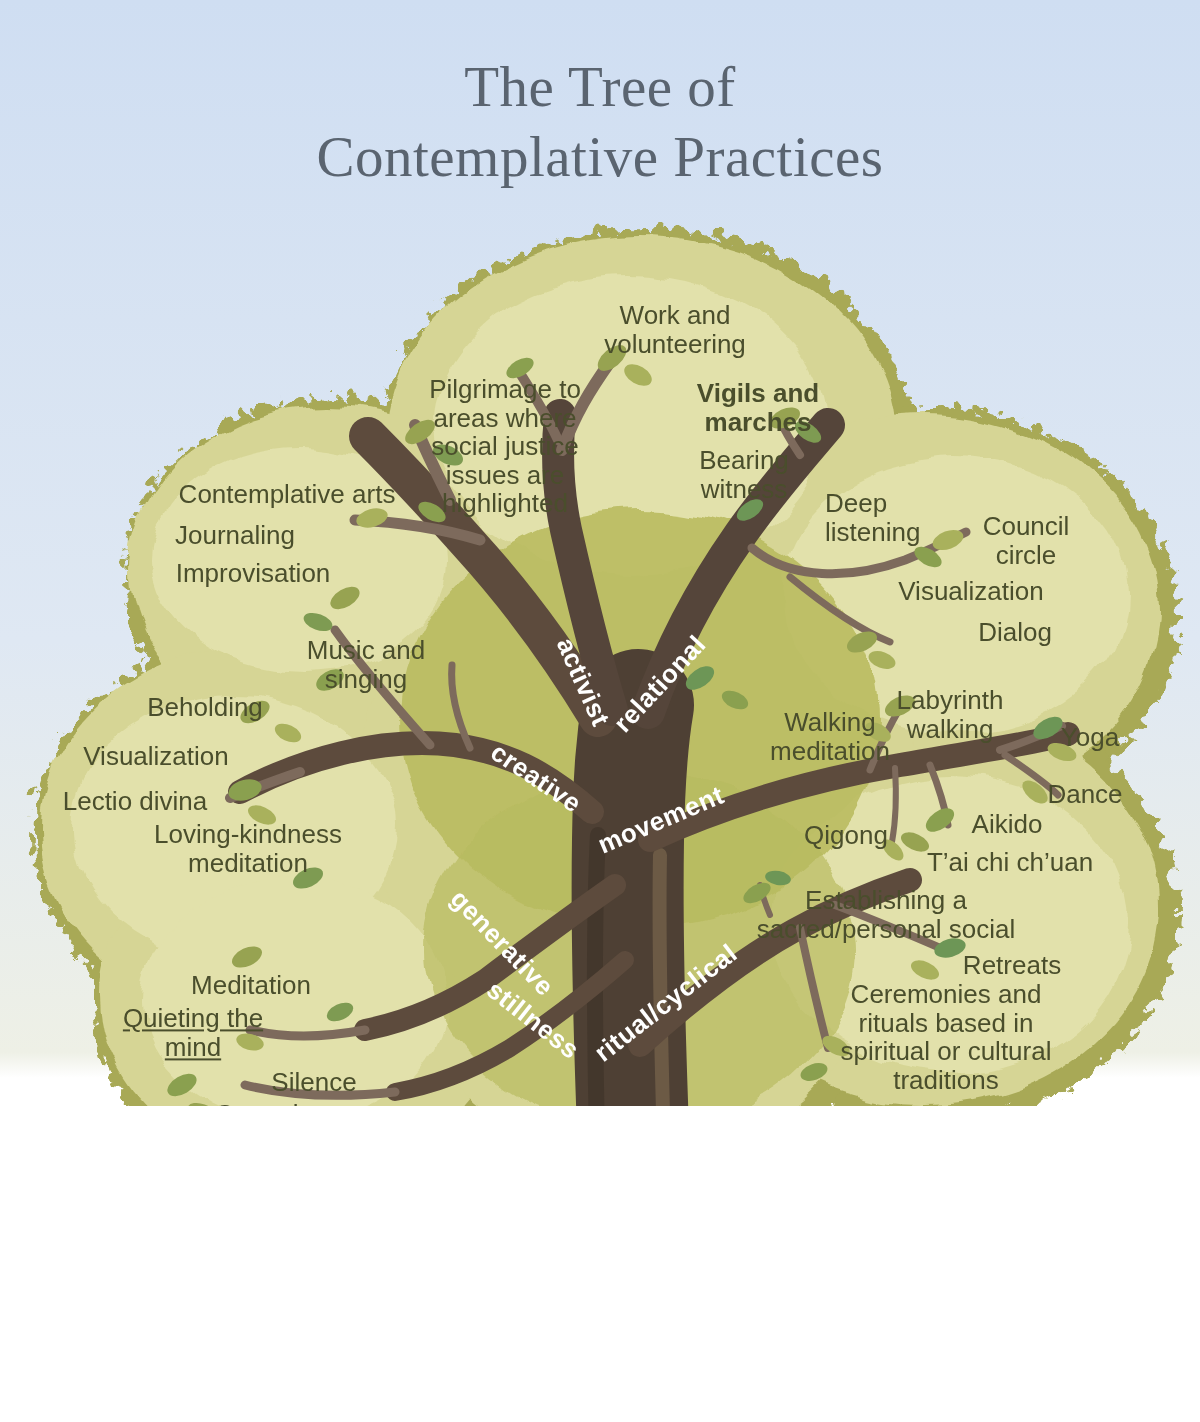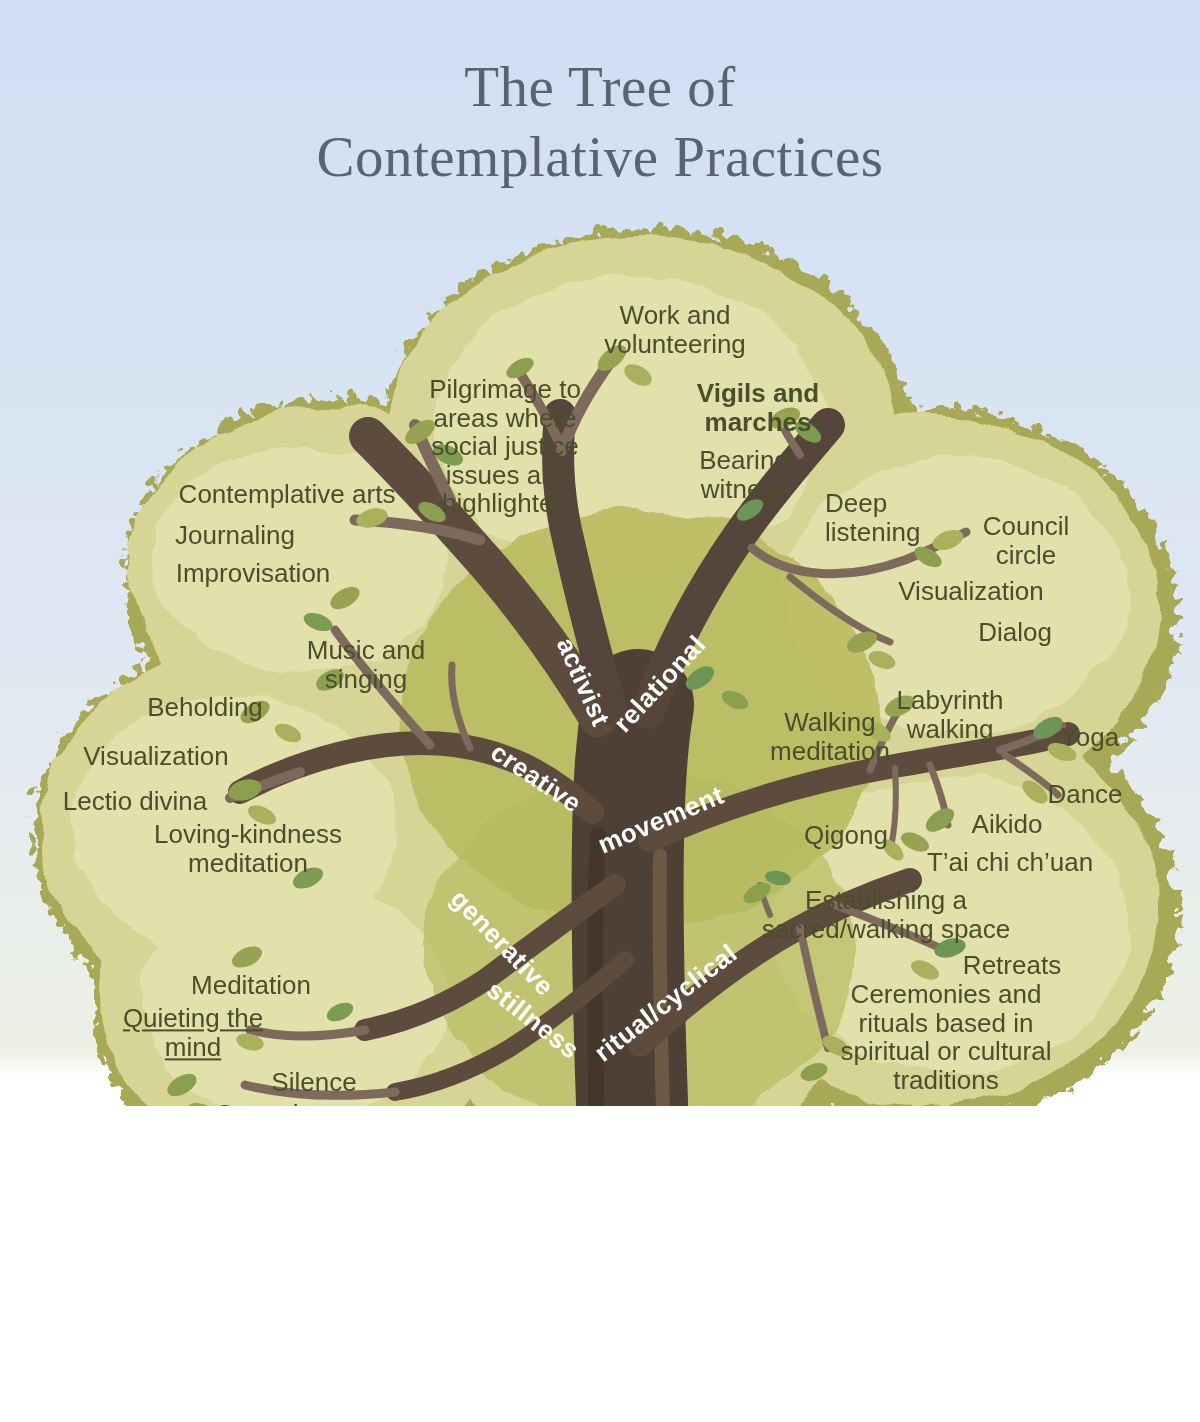--- a/index.html
+++ b/index.html
@@ -233,21 +233,21 @@
     <div class="practice-label" style="left: 950px; top: 715px; transform: translate(-50%, -50%);">Labyrinth
 walking</div>
     <div class="practice-label" style="left: 830px; top: 737px; transform: translate(-50%, -50%);">Walking
 meditation</div>
     <div class="practice-label" style="left: 1090px; top: 737px; transform: translate(-50%, -50%);">Yoga</div>
     <div class="practice-label" style="left: 1085px; top: 794px; transform: translate(-50%, -50%);">Dance</div>
     <div class="practice-label" style="left: 1007px; top: 824px; transform: translate(-50%, -50%);">Aikido</div>
     <div class="practice-label" style="left: 846px; top: 835px; transform: translate(-50%, -50%);">Qigong</div>
     <div class="practice-label" style="left: 1010px; top: 862px; transform: translate(-50%, -50%);">T’ai chi ch’uan</div>
     <div class="practice-label" style="left: 886px; top: 915px; transform: translate(-50%, -50%);">Establishing a
-sacred/walking space</div>
+sacred/personal social</div>
     <div class="practice-label" style="left: 1012px; top: 965px; transform: translate(-50%, -50%);">Retreats</div>
     <div class="practice-label" style="left: 946px; top: 1037px; transform: translate(-50%, -50%);">Ceremonies and
 rituals based in
 spiritual or cultural
 traditions</div>
     <div class="practice-label" style="left: 251px; top: 985px; transform: translate(-50%, -50%);">Meditation</div>
     <div class="practice-label" style="left: 193px; top: 1033px; transform: translate(-50%, -50%); text-decoration: underline;">Quieting the
 mind</div>
     <div class="practice-label" style="left: 314px; top: 1082px; transform: translate(-50%, -50%);">Silence</div>
     <div class="practice-label" style="left: 271px; top: 1114px; transform: translate(-50%, -50%);">Centering</div>

